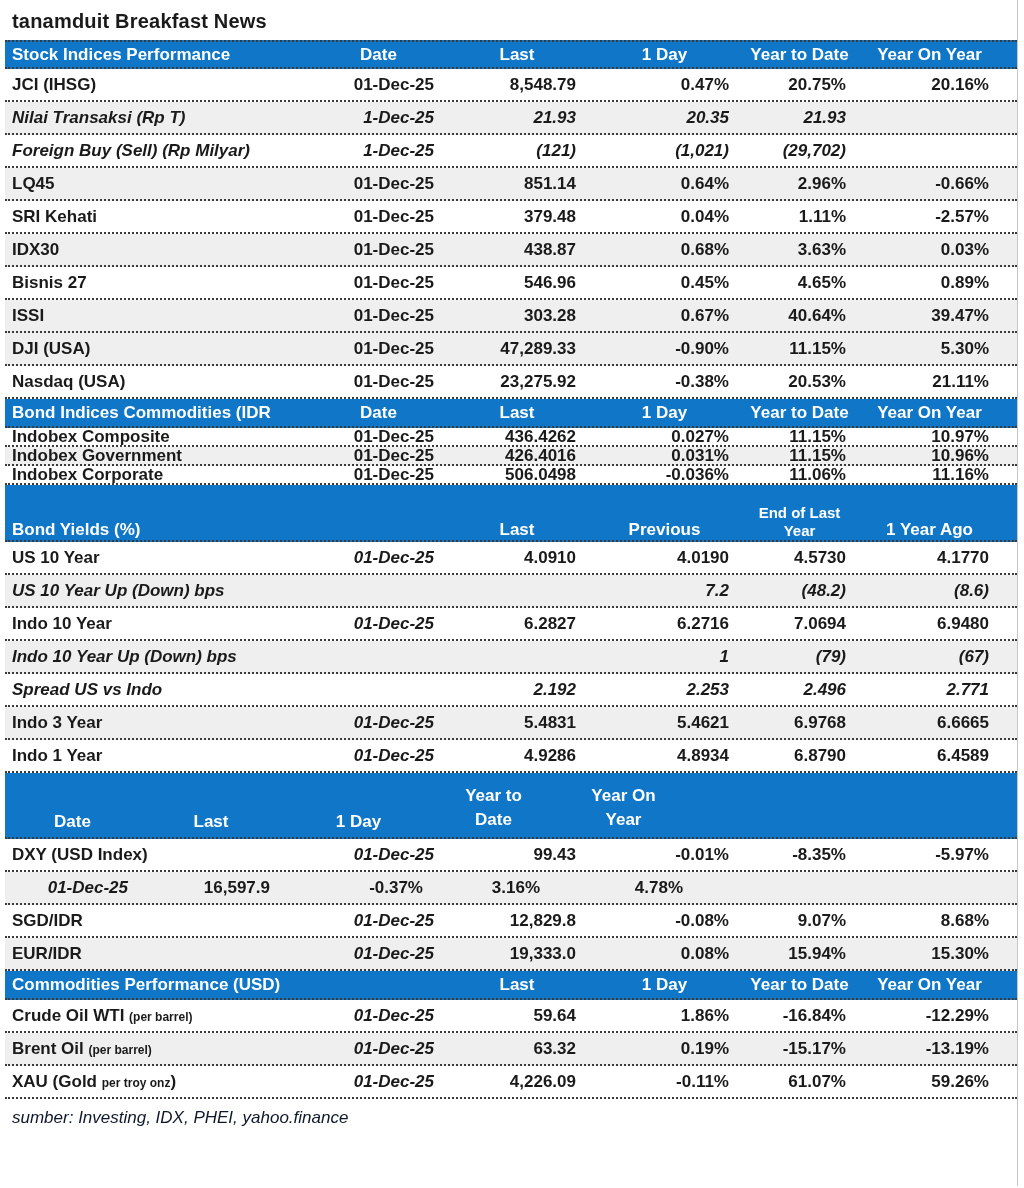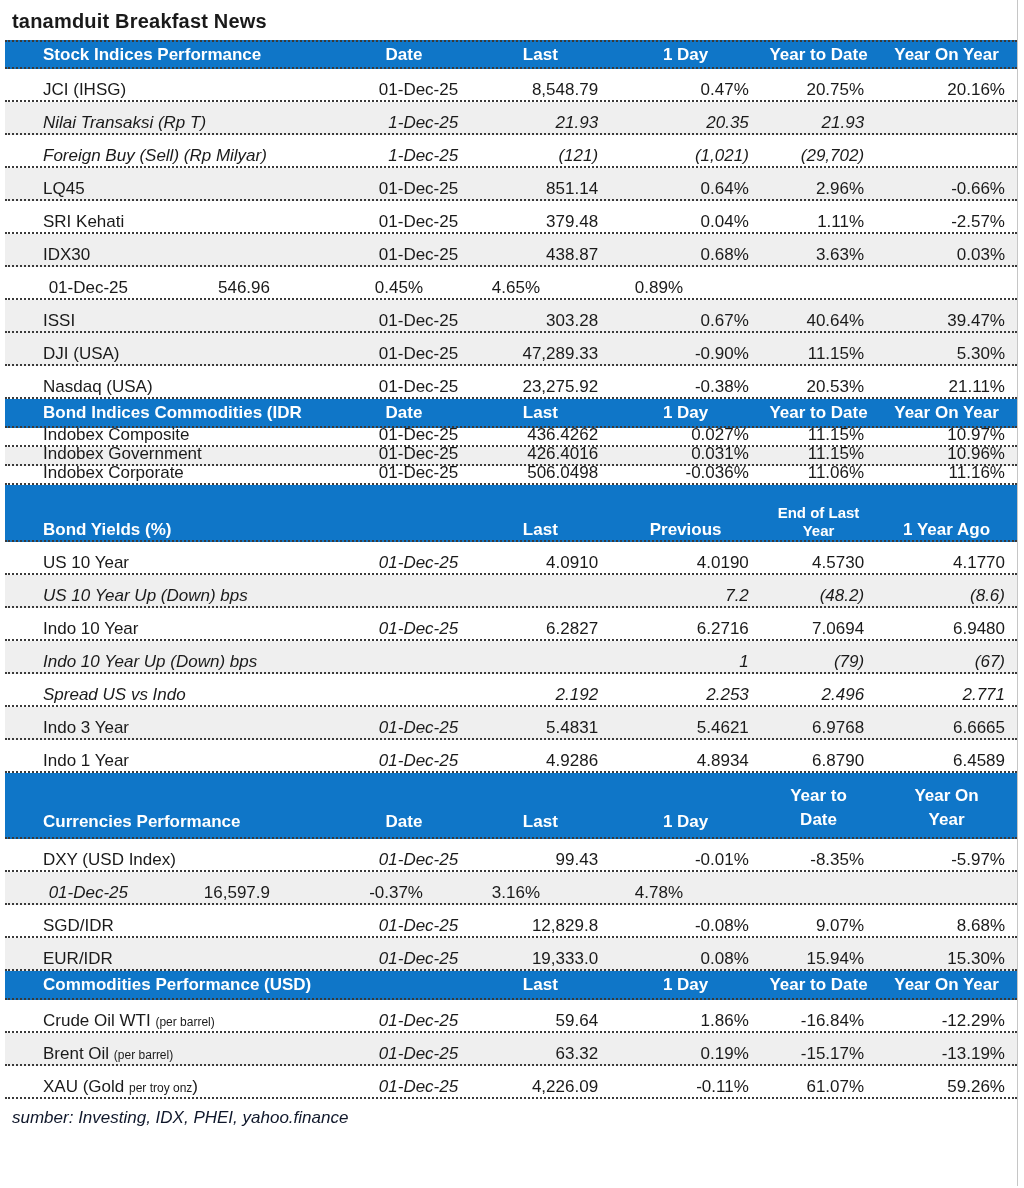--- a/index.html
+++ b/index.html
@@ -12,27 +12,27 @@
   .page { width: 1018px; min-height: 1186px; border-right: 1px solid #c6c6c6; padding-left: 5px; }
   .title { font-size: 20px; font-weight: bold; padding: 10px 0 7px 7px; letter-spacing: 0.2px; }
 
   .hdr, .row { display: flex; }
   .hdr {
     background: #0F76C8; color: #ffffff; font-weight: bold;
     height: 29px; align-items: center;
     border-bottom: 2px dotted #3a3a3a;
   }
   .hdr.first { border-top: 2px dotted #3a3a3a; }
-  .row { height: 33px; align-items: flex-end; border-bottom: 2px dotted #3a3a3a; background: #ffffff; }
+  .row { height: 33px; align-items: center; border-bottom: 2px dotted #3a3a3a; background: #ffffff; font-weight: bold; }
   .row.shaded { background: #EFEFEF; }
   .row.italic { font-style: italic; }
   .sec-bond-indices .row { height: 19px; }
 
   .c { white-space: nowrap; overflow: hidden; }
-  .c-label { width: 306px; padding-left: 7px; text-align: left; margin-left: 31px; }
+  .c-label { width: 306px; padding-left: 7px; text-align: left; }
   .c-date  { width: 135px; }
   .c-last  { width: 142px; }
   .c-day   { width: 153px; }
   .c-ytd   { width: 117px; }
   .c-yoy   { width: 143px; }
   .row .num { text-align: right; padding-right: 12px; }
   .hdr .c { text-align: center; }
   .hdr .c-label { text-align: left; }
 
   .hdr-yields { height: 57px; align-items: flex-end; }
@@ -106,20 +106,21 @@
   </div>
         <div class="row shaded">
     <div class="c c-label"><span class="lbl-main">IDX30</span><span class="lbl-small"></span><span class="lbl-post"></span></div>
     <div class="c num c-date cell-date">01-Dec-25</div>
     <div class="c num c-last cell-last">438.87</div>
     <div class="c num c-day cell-day">0.68%</div>
     <div class="c num c-ytd cell-ytd">3.63%</div>
     <div class="c num c-yoy cell-yoy">0.03%</div>
   </div>
         <div class="row">
+    <div class="c c-label"><span class="lbl-main">Bisnis 27</span><span class="lbl-small"></span><span class="lbl-post"></span></div>
     <div class="c num c-date cell-date">01-Dec-25</div>
     <div class="c num c-last cell-last">546.96</div>
     <div class="c num c-day cell-day">0.45%</div>
     <div class="c num c-ytd cell-ytd">4.65%</div>
     <div class="c num c-yoy cell-yoy">0.89%</div>
   </div>
         <div class="row shaded">
     <div class="c c-label"><span class="lbl-main">ISSI</span><span class="lbl-small"></span><span class="lbl-post"></span></div>
     <div class="c num c-date cell-date">01-Dec-25</div>
     <div class="c num c-last cell-last">303.28</div>
@@ -239,21 +240,20 @@
     <div class="c c-label"><span class="lbl-main">Indo 1 Year</span><span class="lbl-small"></span><span class="lbl-post"></span></div>
     <div class="c num c-date cell-date">01-Dec-25</div>
     <div class="c num c-last cell-last">4.9286</div>
     <div class="c num c-day cell-day">4.8934</div>
     <div class="c num c-ytd cell-ytd">6.8790</div>
     <div class="c num c-yoy cell-yoy">6.4589</div>
   </div>
       </div>
       <div class="section sec-currencies dates-italic">
         <div class="hdr hdr-currencies">
-    <div class="c c-label"><span class="hspan">Currencies Performance</span></div>
     <div class="c c-date"><span class="hspan">Date</span></div>
     <div class="c c-last"><span class="hspan">Last</span></div>
     <div class="c c-day"><span class="hspan">1 Day</span></div>
     <div class="c c-ytd"><span class="hspan">Year to Date</span></div>
     <div class="c c-yoy"><span class="hspan">Year On Year</span></div>
   </div>
         <div class="row">
     <div class="c c-label"><span class="lbl-main">DXY (USD Index)</span><span class="lbl-small"></span><span class="lbl-post"></span></div>
     <div class="c num c-date cell-date">01-Dec-25</div>
     <div class="c num c-last cell-last">99.43</div>

